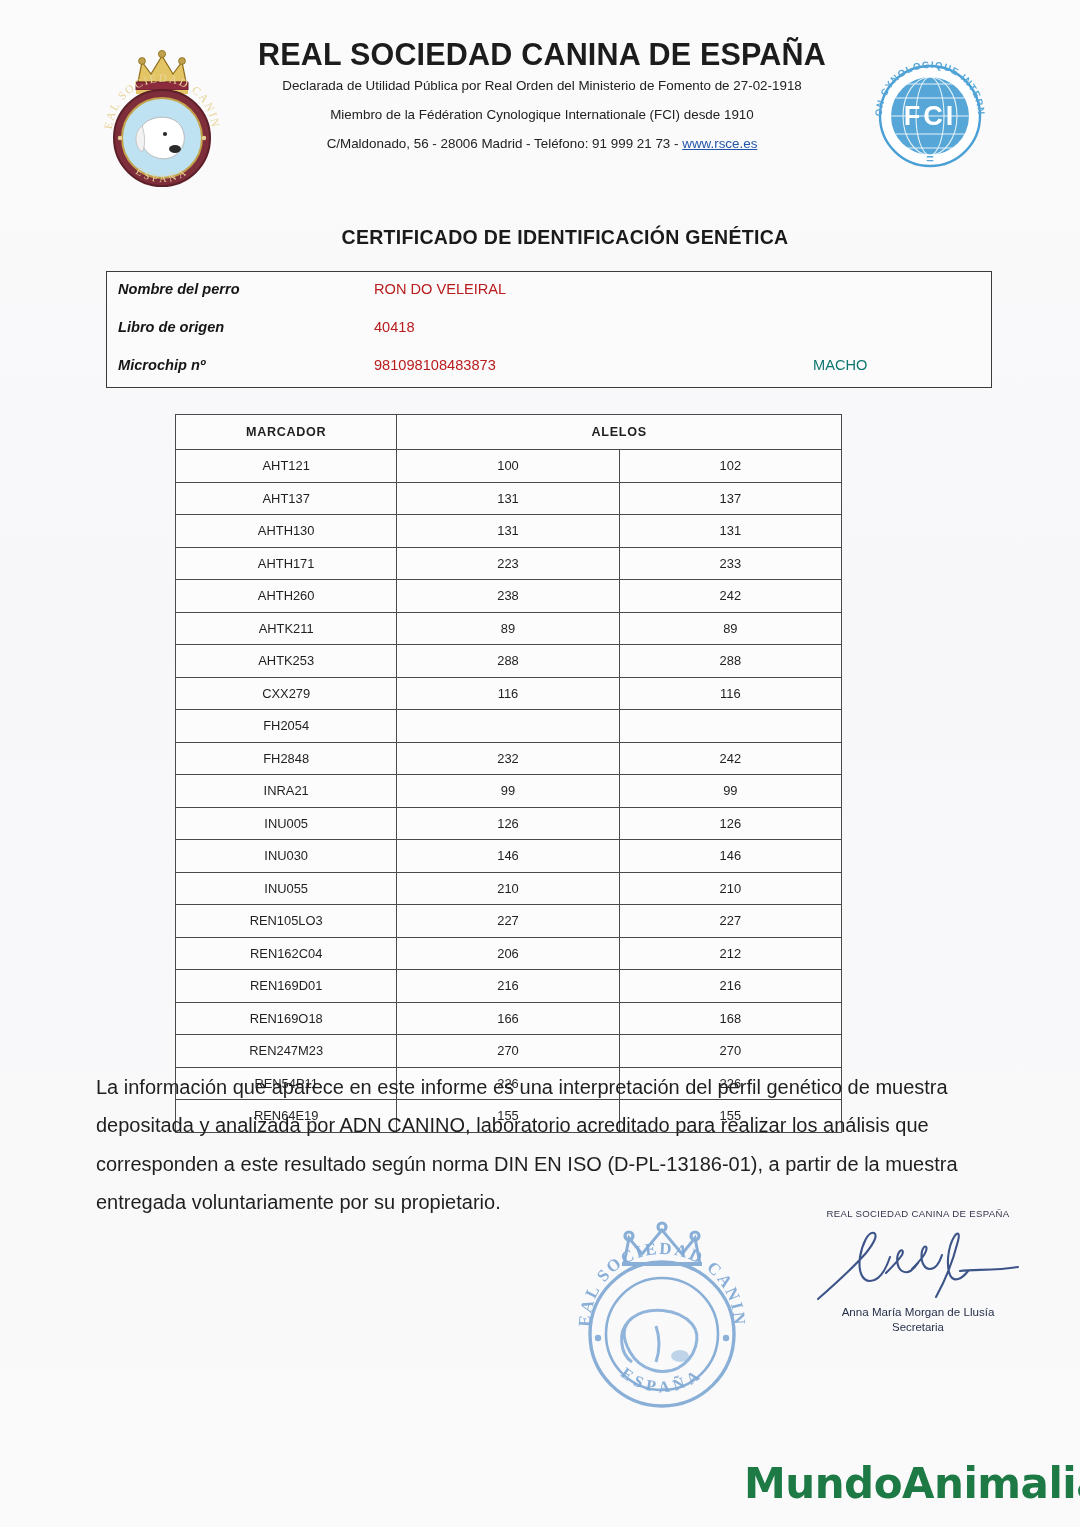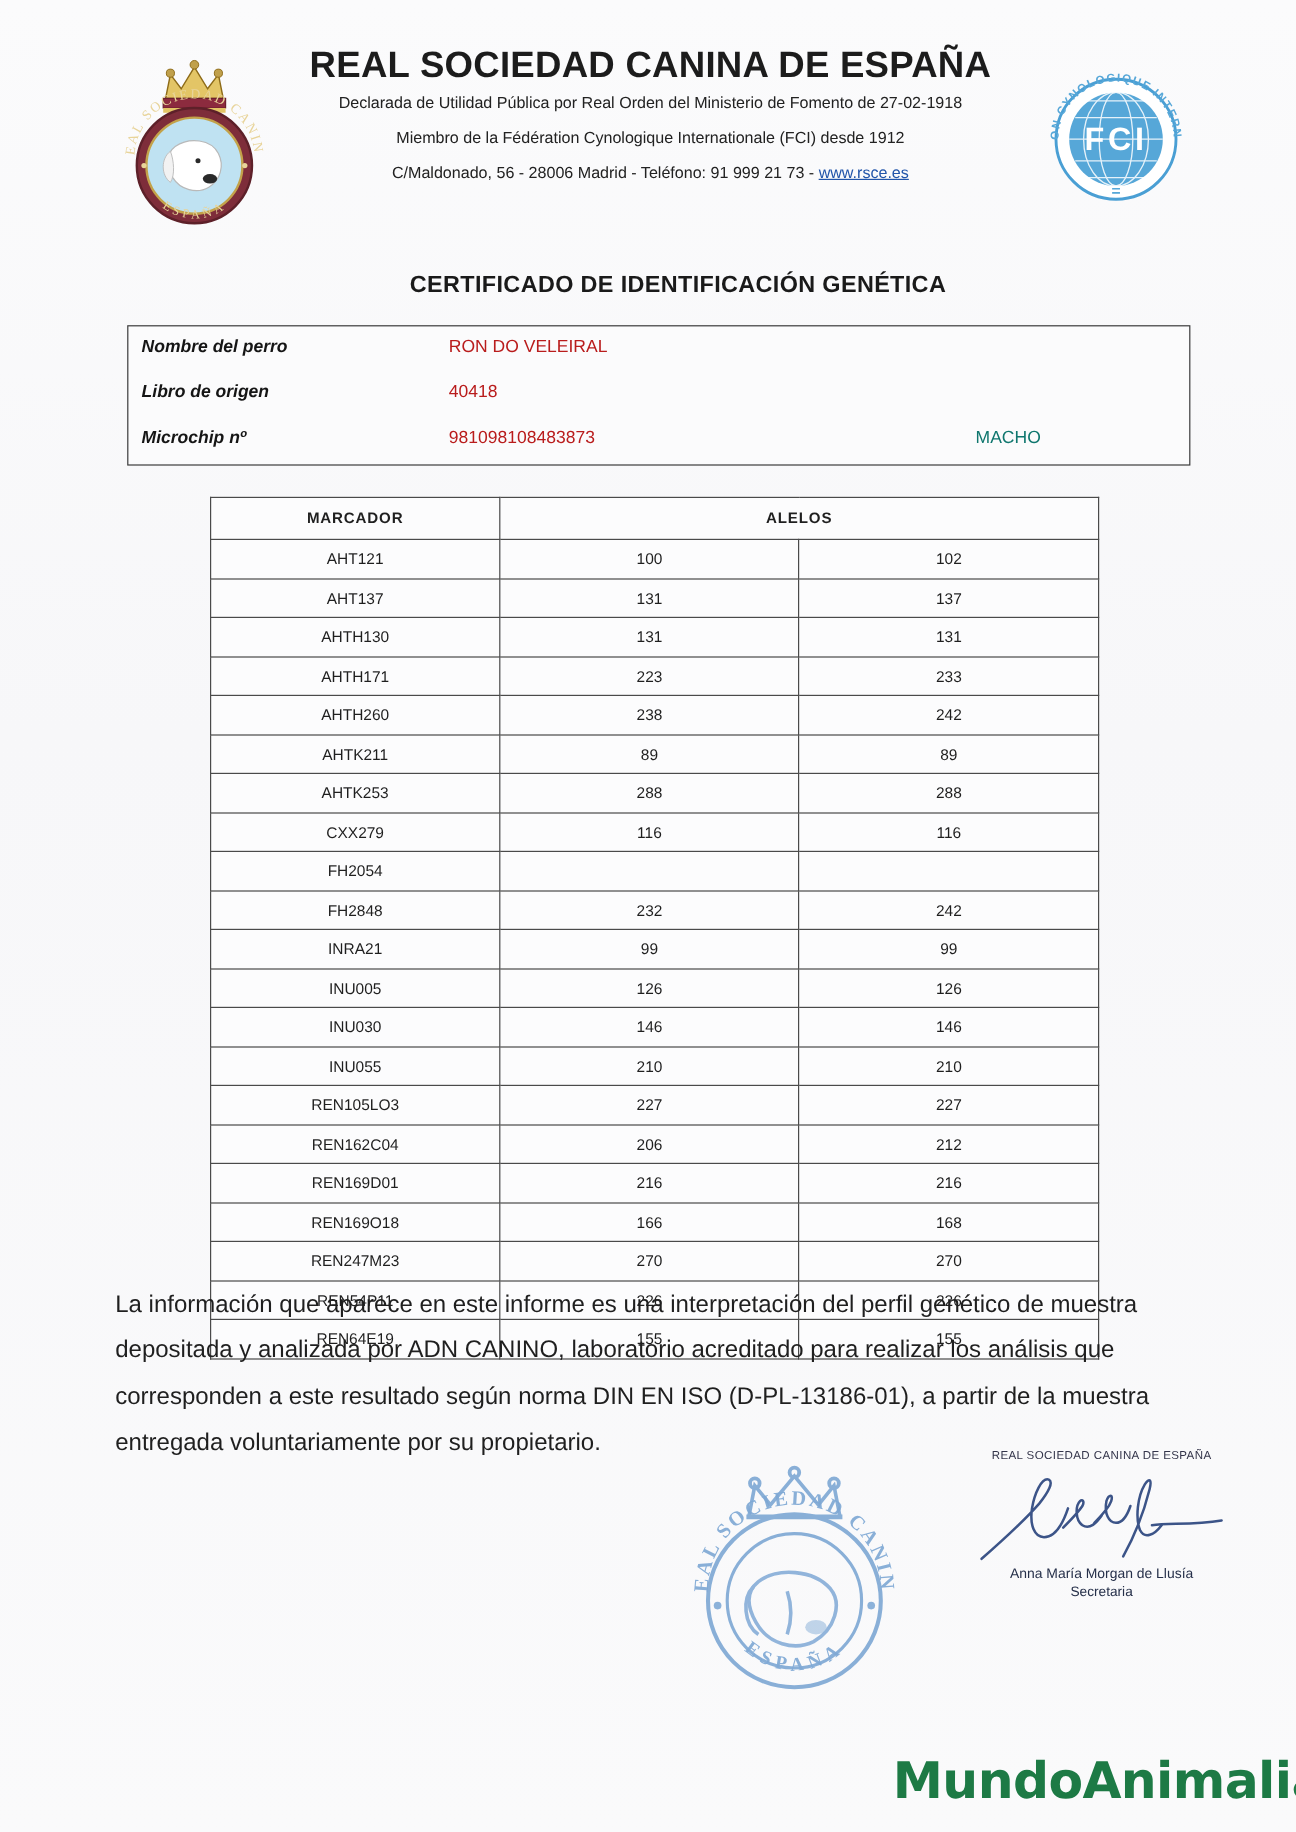--- a/index.html
+++ b/index.html
@@ -60,21 +60,21 @@
   }
   .info-value{
     position:absolute;left:267px;top:9px;font-size:14.6px;color:#b91c1c;
   }
   .info-sex{
     position:absolute;left:706px;top:9px;font-size:14.6px;color:#0f766e;
   }
 
   
   .mtable{
-    position:absolute;left:175px;top:414px;width:741px;
+    position:absolute;left:175px;top:414px;width:667px;
     border-collapse:collapse;
     background:#fcfcfd;
   }
   .mtable td,.mtable th{
     border:1.3px solid #4a4a4a;
     text-align:center;
     font-size:12.9px;
     color:#1f1f1f;
     height:31.5px;
     padding:0;
@@ -164,21 +164,21 @@
           <path d="M-20,-14 C-28,-8 -28,6 -20,12 C-16,6 -17,-6 -20,-14 Z" fill="#f2f2f2" stroke="#bdbdbd" stroke-width=".8"></path>
           <ellipse cx="13" cy="9" rx="6" ry="4" fill="#2a2a2a"></ellipse>
           <circle cx="3" cy="-6" r="2.1" fill="#2a2a2a"></circle>
         </g>
       </svg>
     </div>
 
     <div class="head-text">
       <div class="org-title">REAL SOCIEDAD CANINA DE ESPAÑA</div>
       <div class="org-line first">Declarada de Utilidad Pública por Real Orden del Ministerio de Fomento de 27-02-1918</div>
-      <div class="org-line">Miembro de la Fédération Cynologique Internationale (FCI) desde 1912</div>
+      <div class="org-line">Miembro de la Fédération Cynologique Internationale (FCI) desde 1910</div>
       <div class="org-line"><span>C/Maldonado, 56 - 28006 Madrid - Teléfono: 91 999 21 73 - </span><span class="weblink">www.rsce.es</span></div>
     </div>
 
     <div class="fci">
       <svg viewBox="0 0 128 136" width="128" height="136">
         <defs>
           <path id="fciTop" d="M 16,70 A 48,48 0 0 1 112,70"></path>
           <path id="fciBot" d="M 22,74 A 42,42 0 0 0 106,74"></path>
         </defs>
         <circle cx="64" cy="70" r="50" fill="#ffffff" stroke="#4a9fd4" stroke-width="2.4"></circle>

